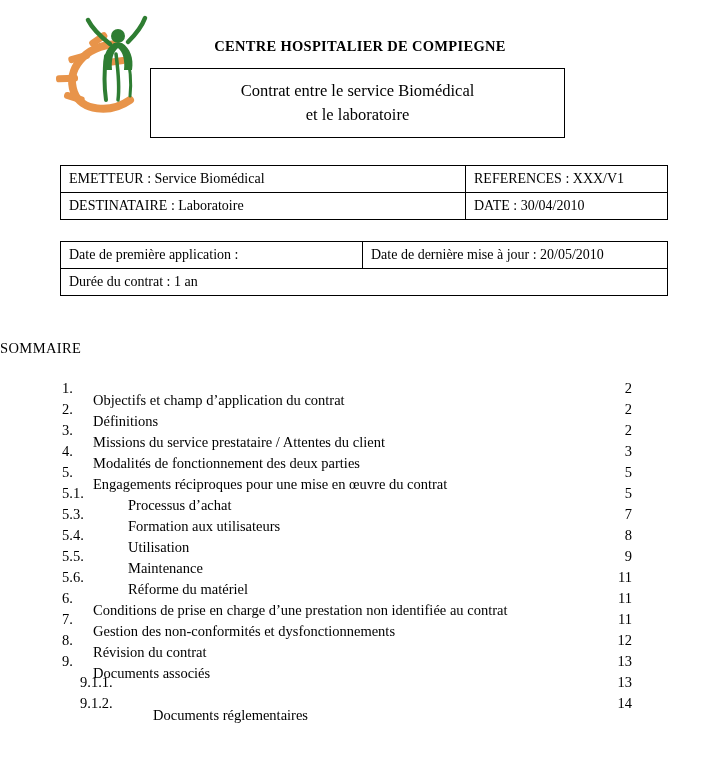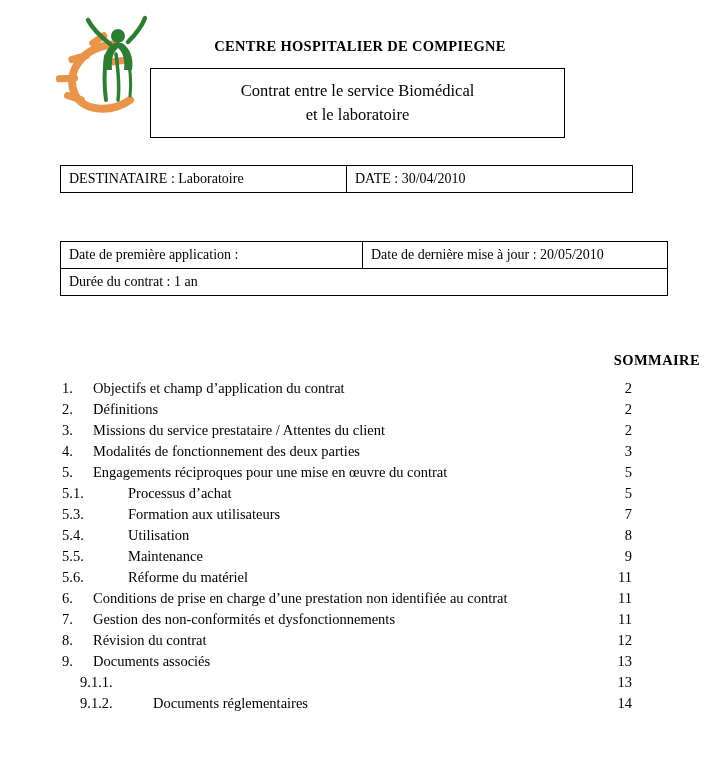--- a/index.html
+++ b/index.html
@@ -99,25 +99,24 @@
     top: 241px;
     width: 573px;
   }
 
   
   .sommaire-heading {
     position: absolute;
     left: 0;
     top: 340px;
     width: 700px;
-    text-align: right;
+    text-align: left;
     font-size: 14.5px;
-    font-weight: bold;
+    font-weight: normal;
     letter-spacing: 0.4px;
-    margin-top: 12px;
   }
 
   .toc {
     position: absolute;
     left: 0;
     top: 378px;
     width: 715px;
   }
   .toc-row {
     position: relative;
@@ -126,21 +125,21 @@
     font-size: 14.5px;
     white-space: nowrap;
   }
   .toc-num {
     position: absolute;
     top: 0;
     text-align: left;
   }
   .toc-label {
     position: absolute;
-    top: 0;
+    top: 12px;
   }
   .toc-page {
     position: absolute;
     top: 0;
     left: 560px;
     width: 72px;
     text-align: right;
   }
 
   
@@ -193,20 +192,24 @@
 
     <div class="title-box">
       <div class="line">Contrat entre le service Biomédical</div>
       <div class="line">et le laboratoire</div>
     </div>
 
   </div>
 
   <table class="info-table" id="table-emetteur">
     <tbody>
+      <tr>
+        <td style="width:388px">EMETTEUR : Service Biomédical</td>
+        <td style="width:185px">REFERENCES : XXX/V1</td>
+      </tr>
       <tr>
         <td>DESTINATAIRE : Laboratoire</td>
         <td>DATE : 30/04/2010</td>
       </tr>
     </tbody>
   </table>
 
   <table class="info-table" id="table-dates">
     <tbody>
       <tr>

